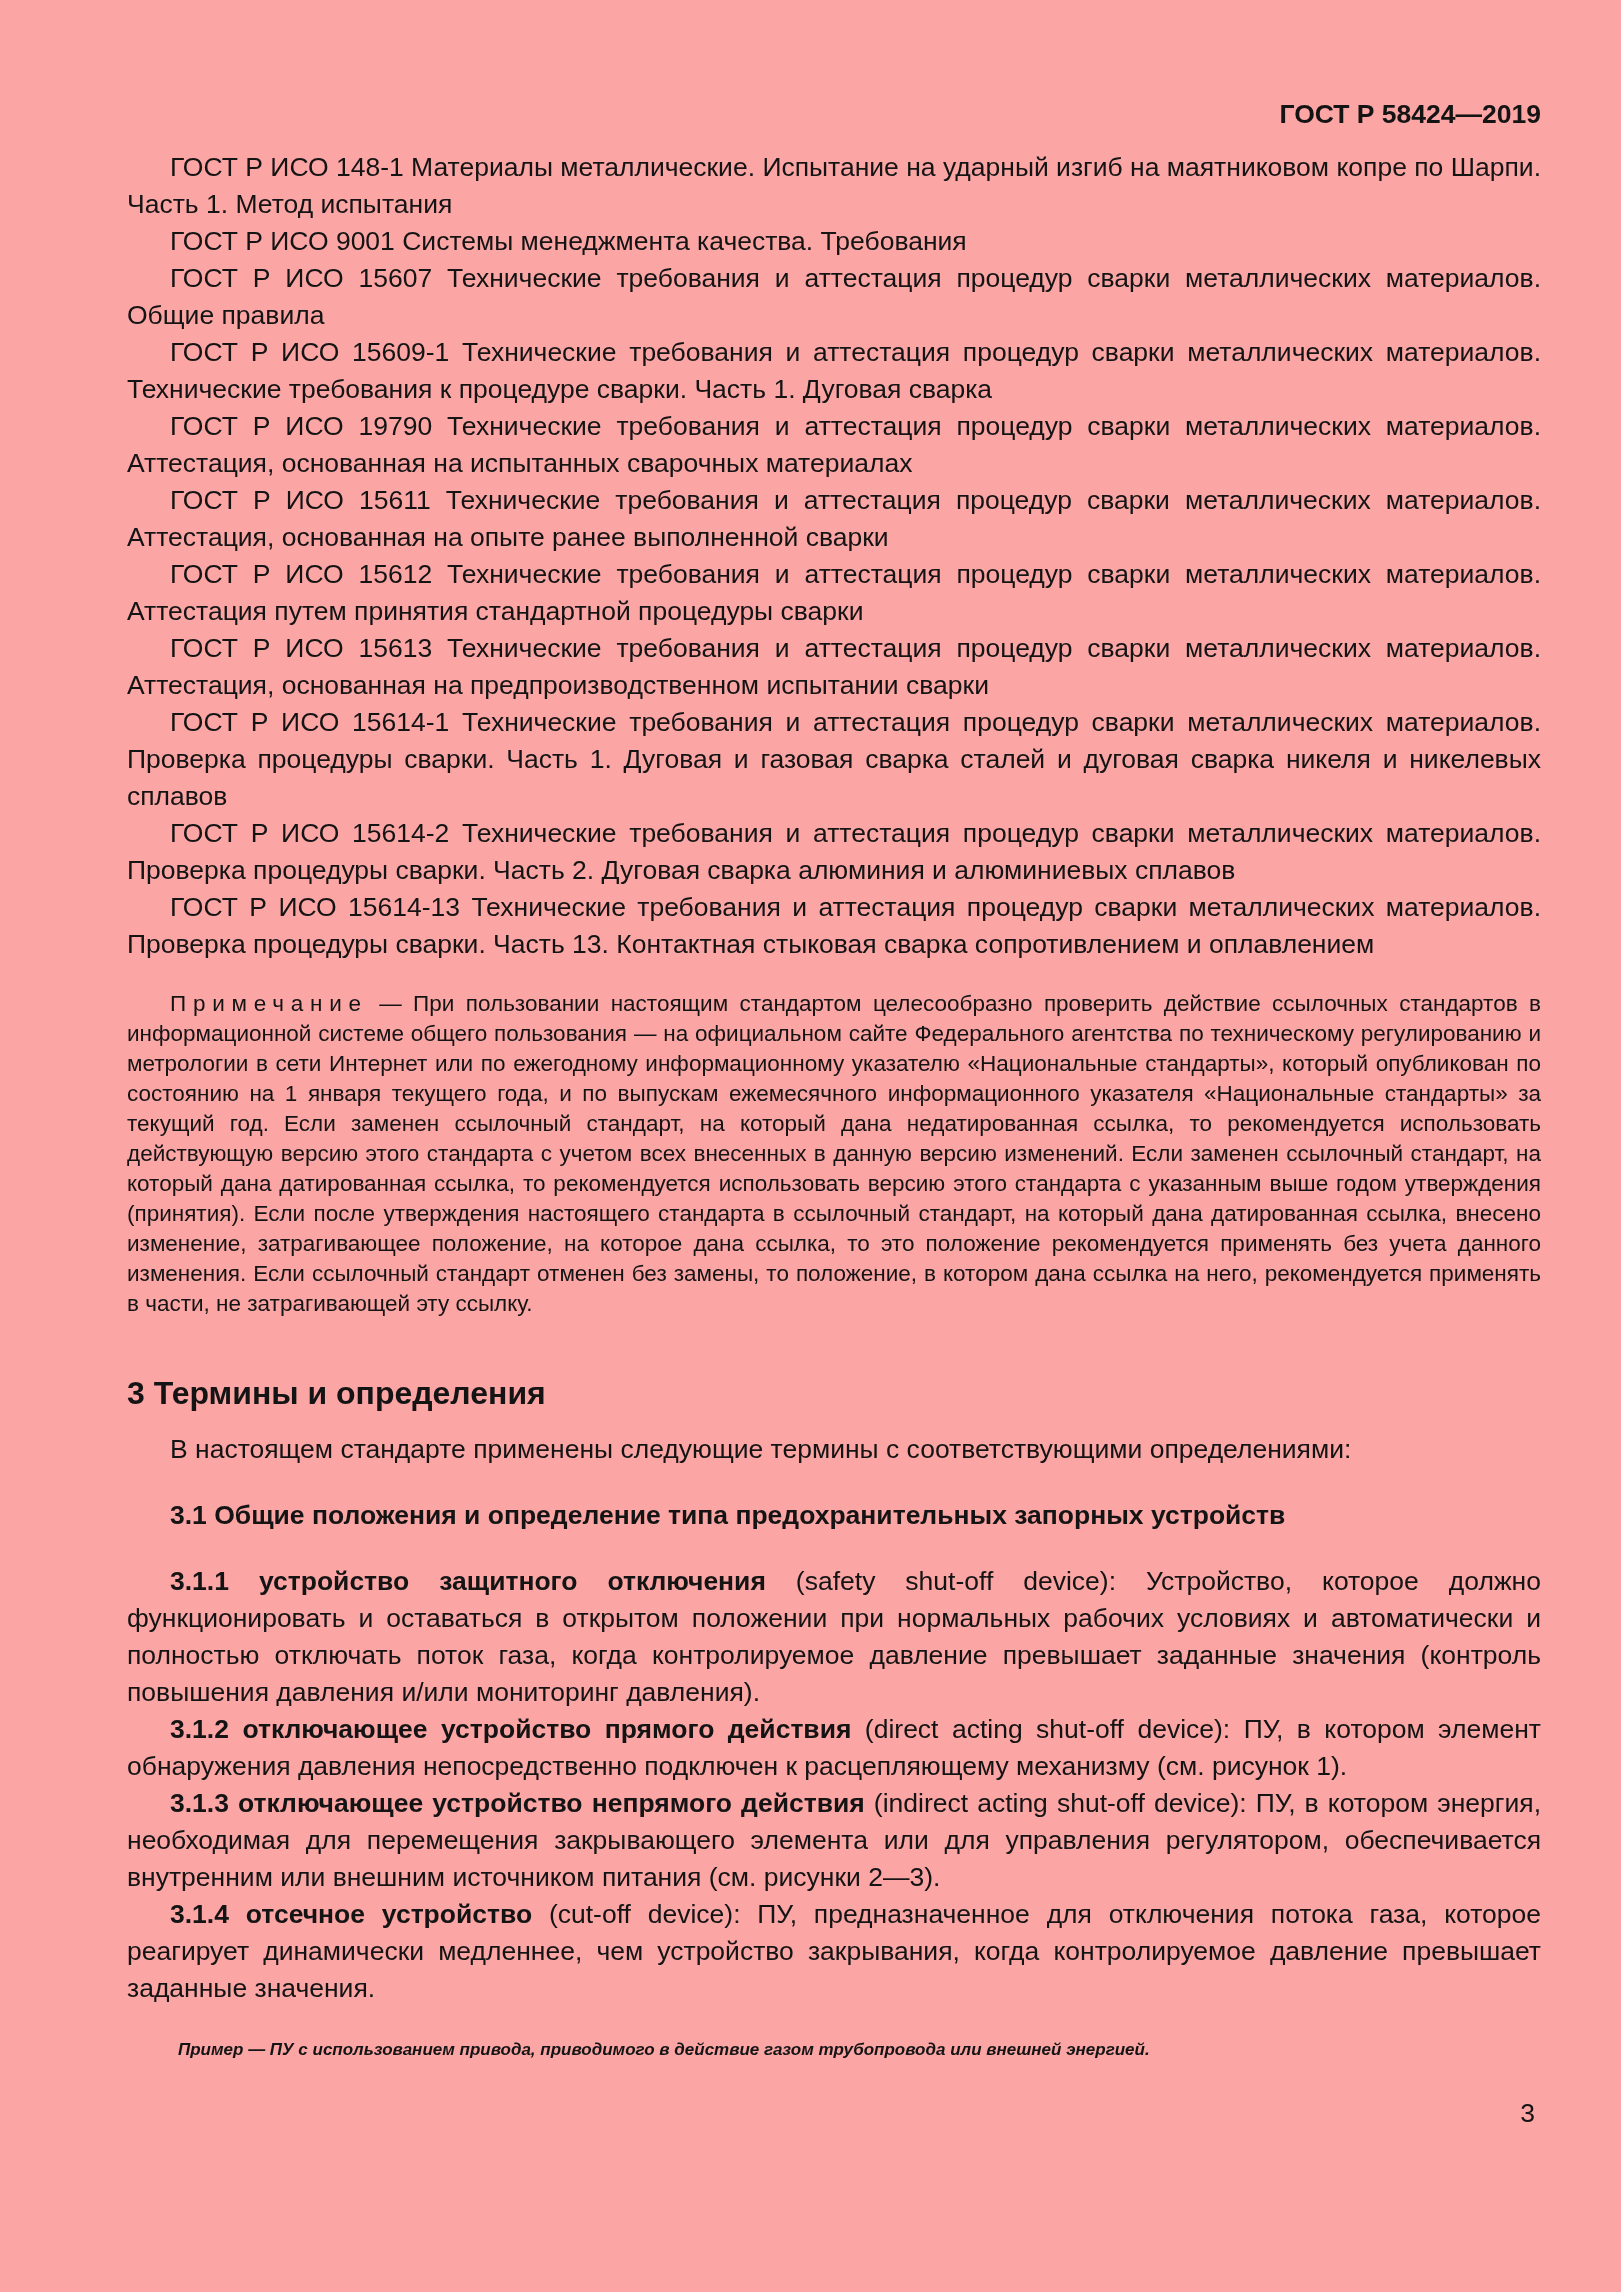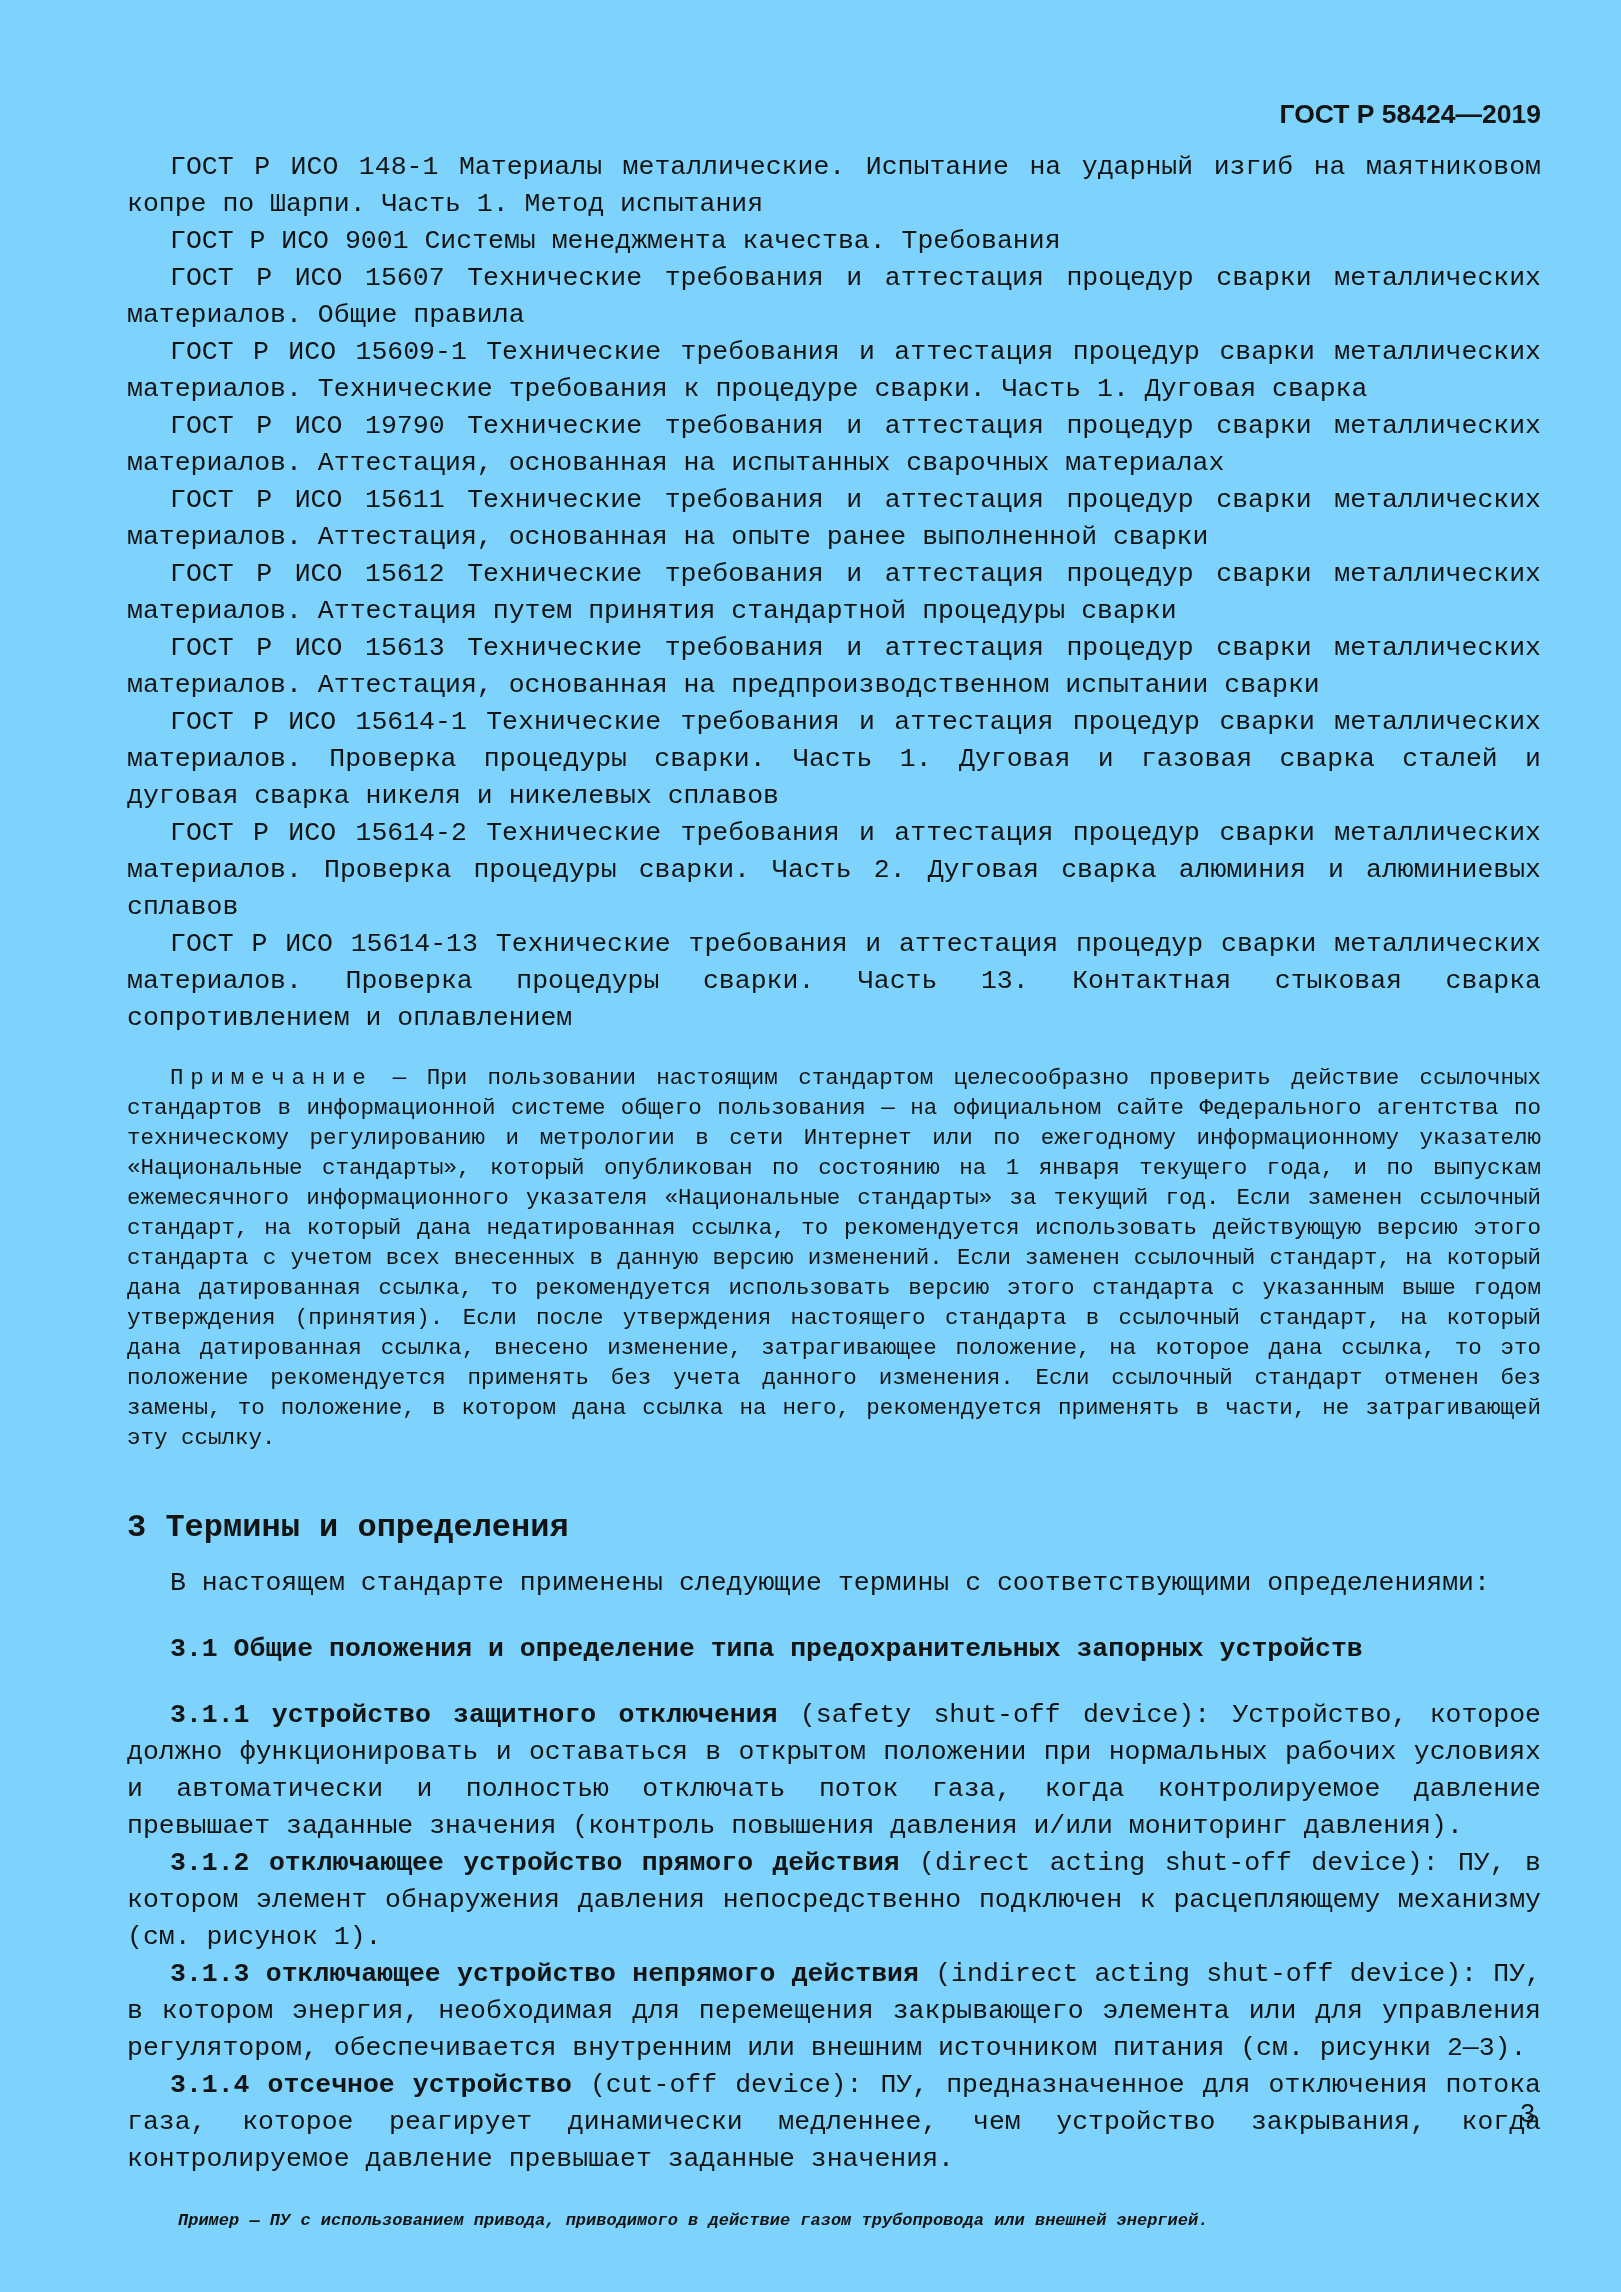--- a/index.html
+++ b/index.html
@@ -8,39 +8,38 @@
     height: 2293px;
     background: #ffffff;
     font-family: "Liberation Sans", sans-serif;
     color: #141414;
     -webkit-font-smoothing: antialiased;
   }
   .page {
     position: relative;
     width: 1621px;
     height: 2293px;
-    background: #7dd3fc;
+    background: #fca5a5;
     overflow: hidden;
   }
   .doc-header {
     position: absolute;
     top: 100px;
     left: 127px;
     right: 80px;
     text-align: right;
     font-weight: bold;
     font-size: 26.5px;
     line-height: 29px;
   }
   .doc-body {
     position: absolute;
     top: 149px;
     left: 127px;
     right: 80px;
-    font-family: Liberation Mono, monospace;
   }
   .para {
     margin: 0;
     font-size: 26.5px;
     line-height: 37px;
     text-align: justify;
   }
   .indent { text-indent: 43px; }
   .note {
     margin: 25.5px 0 0 0;

